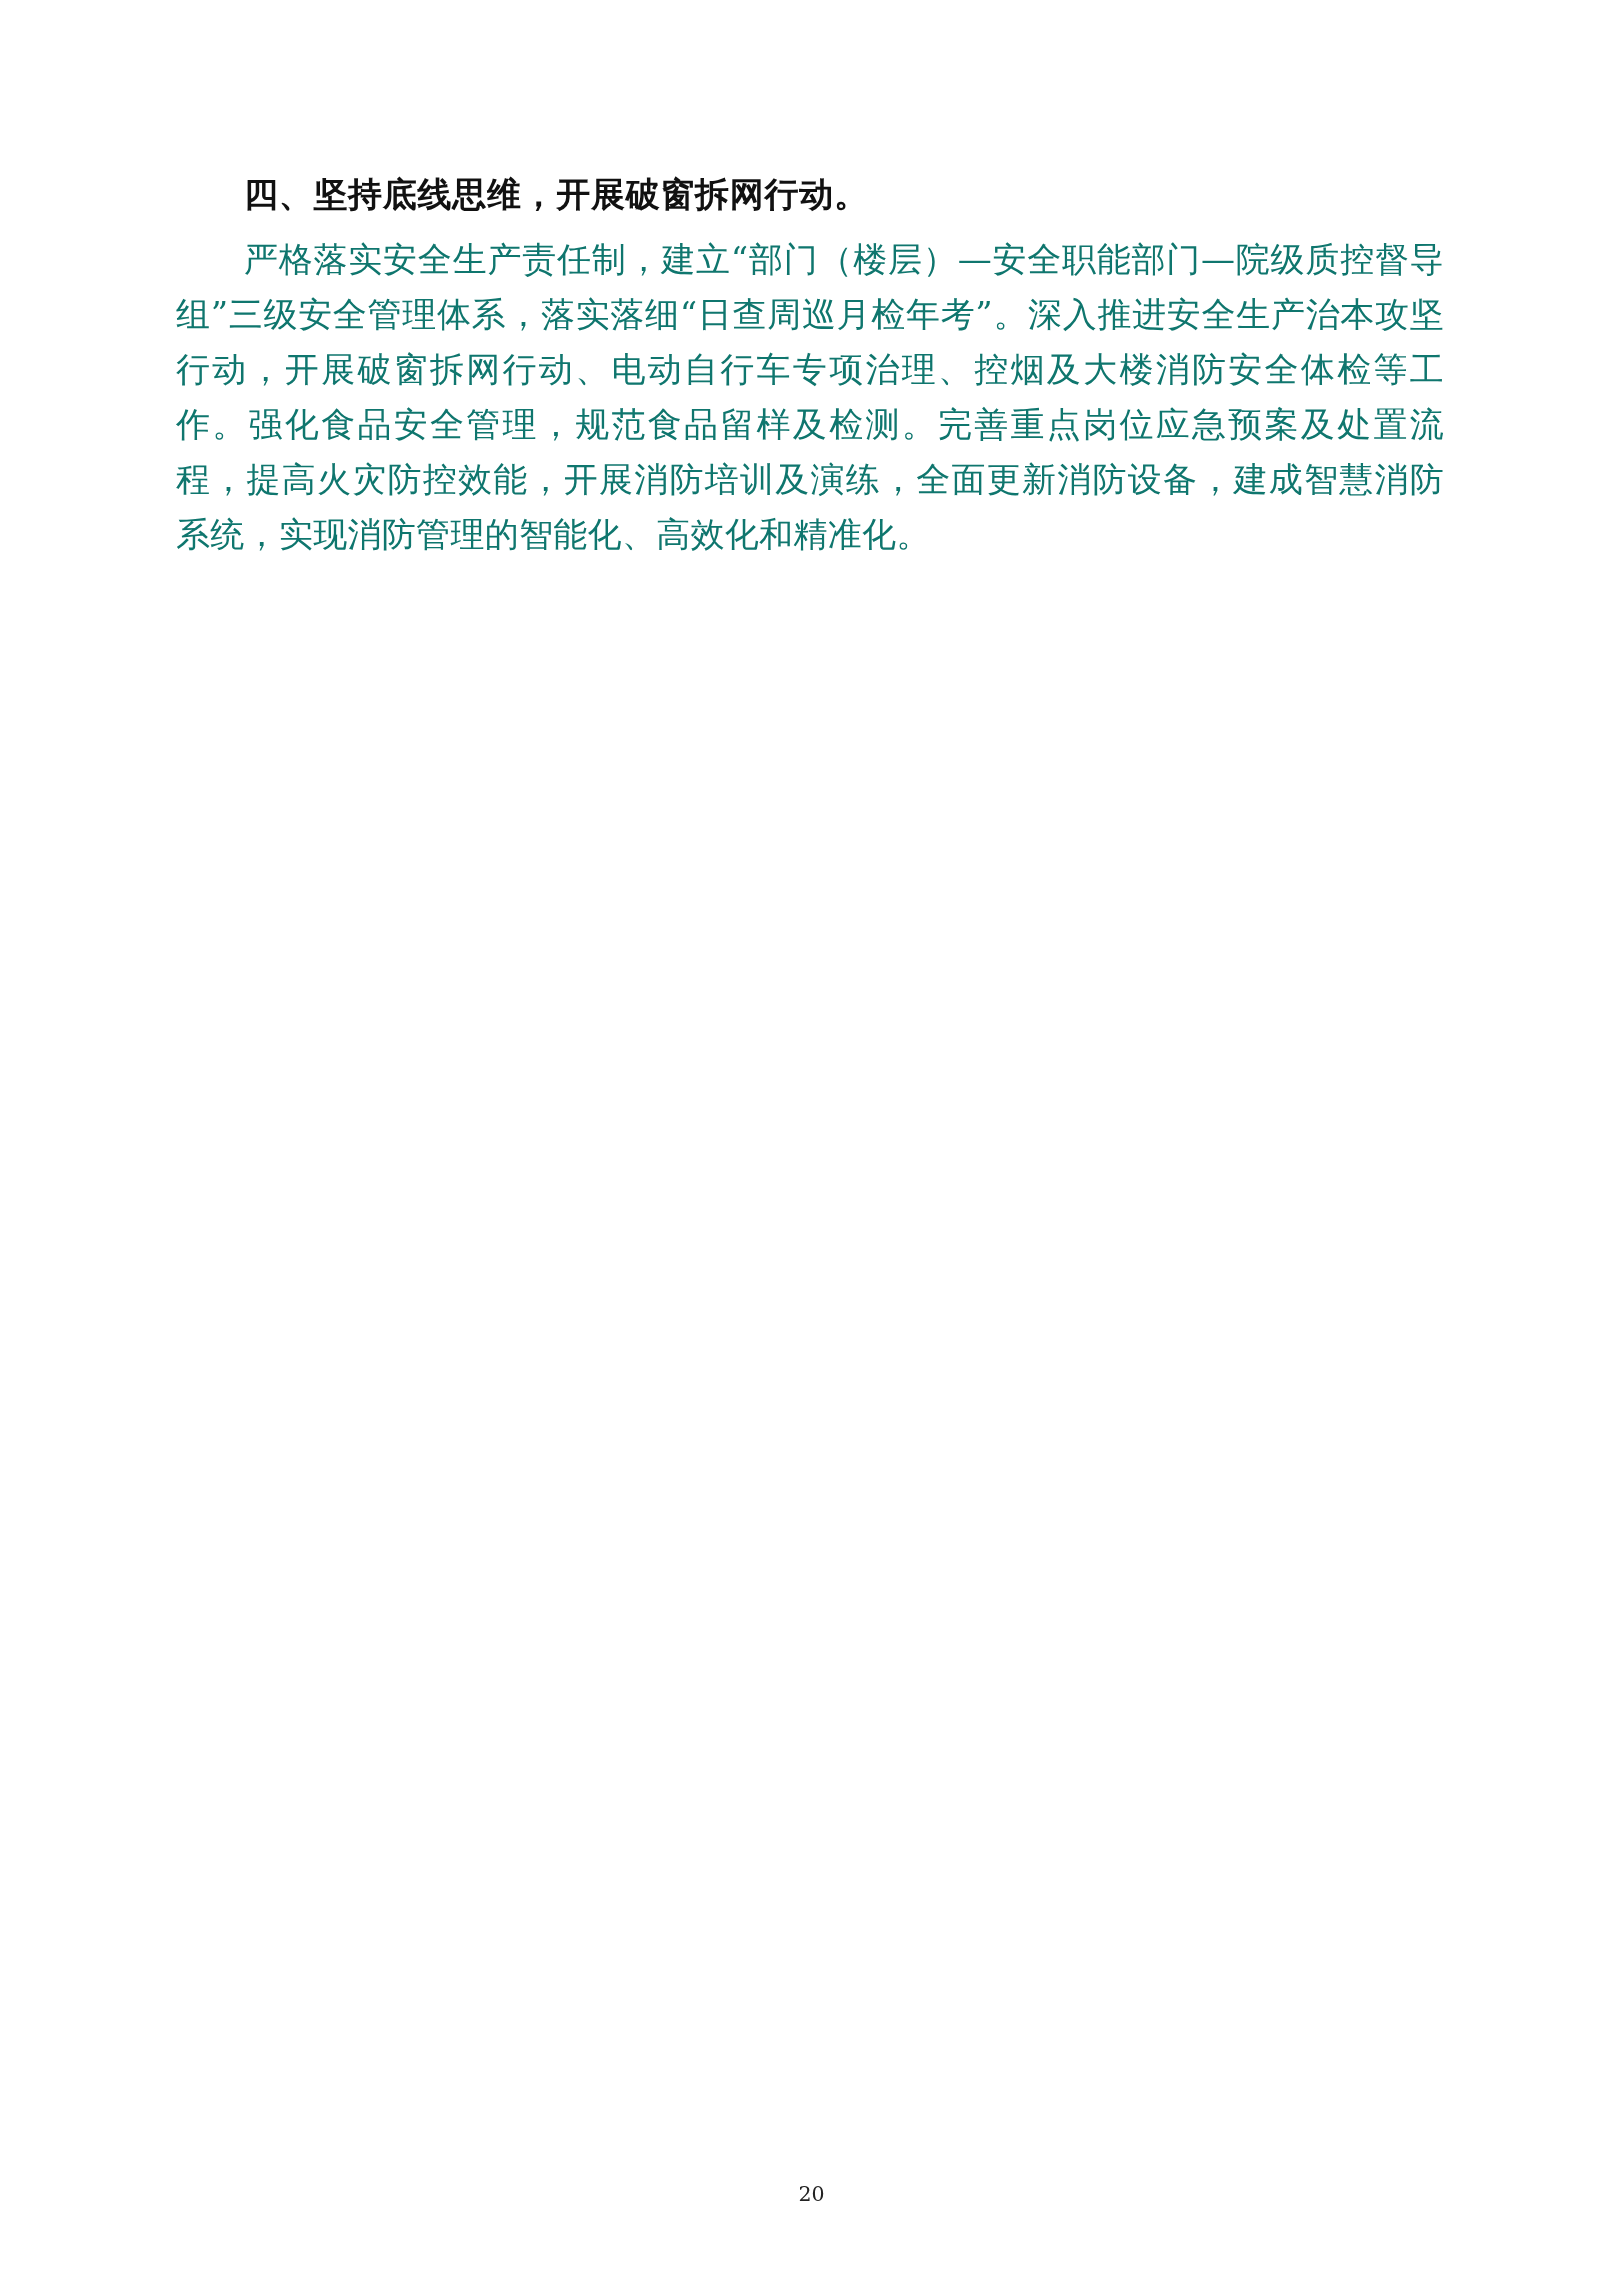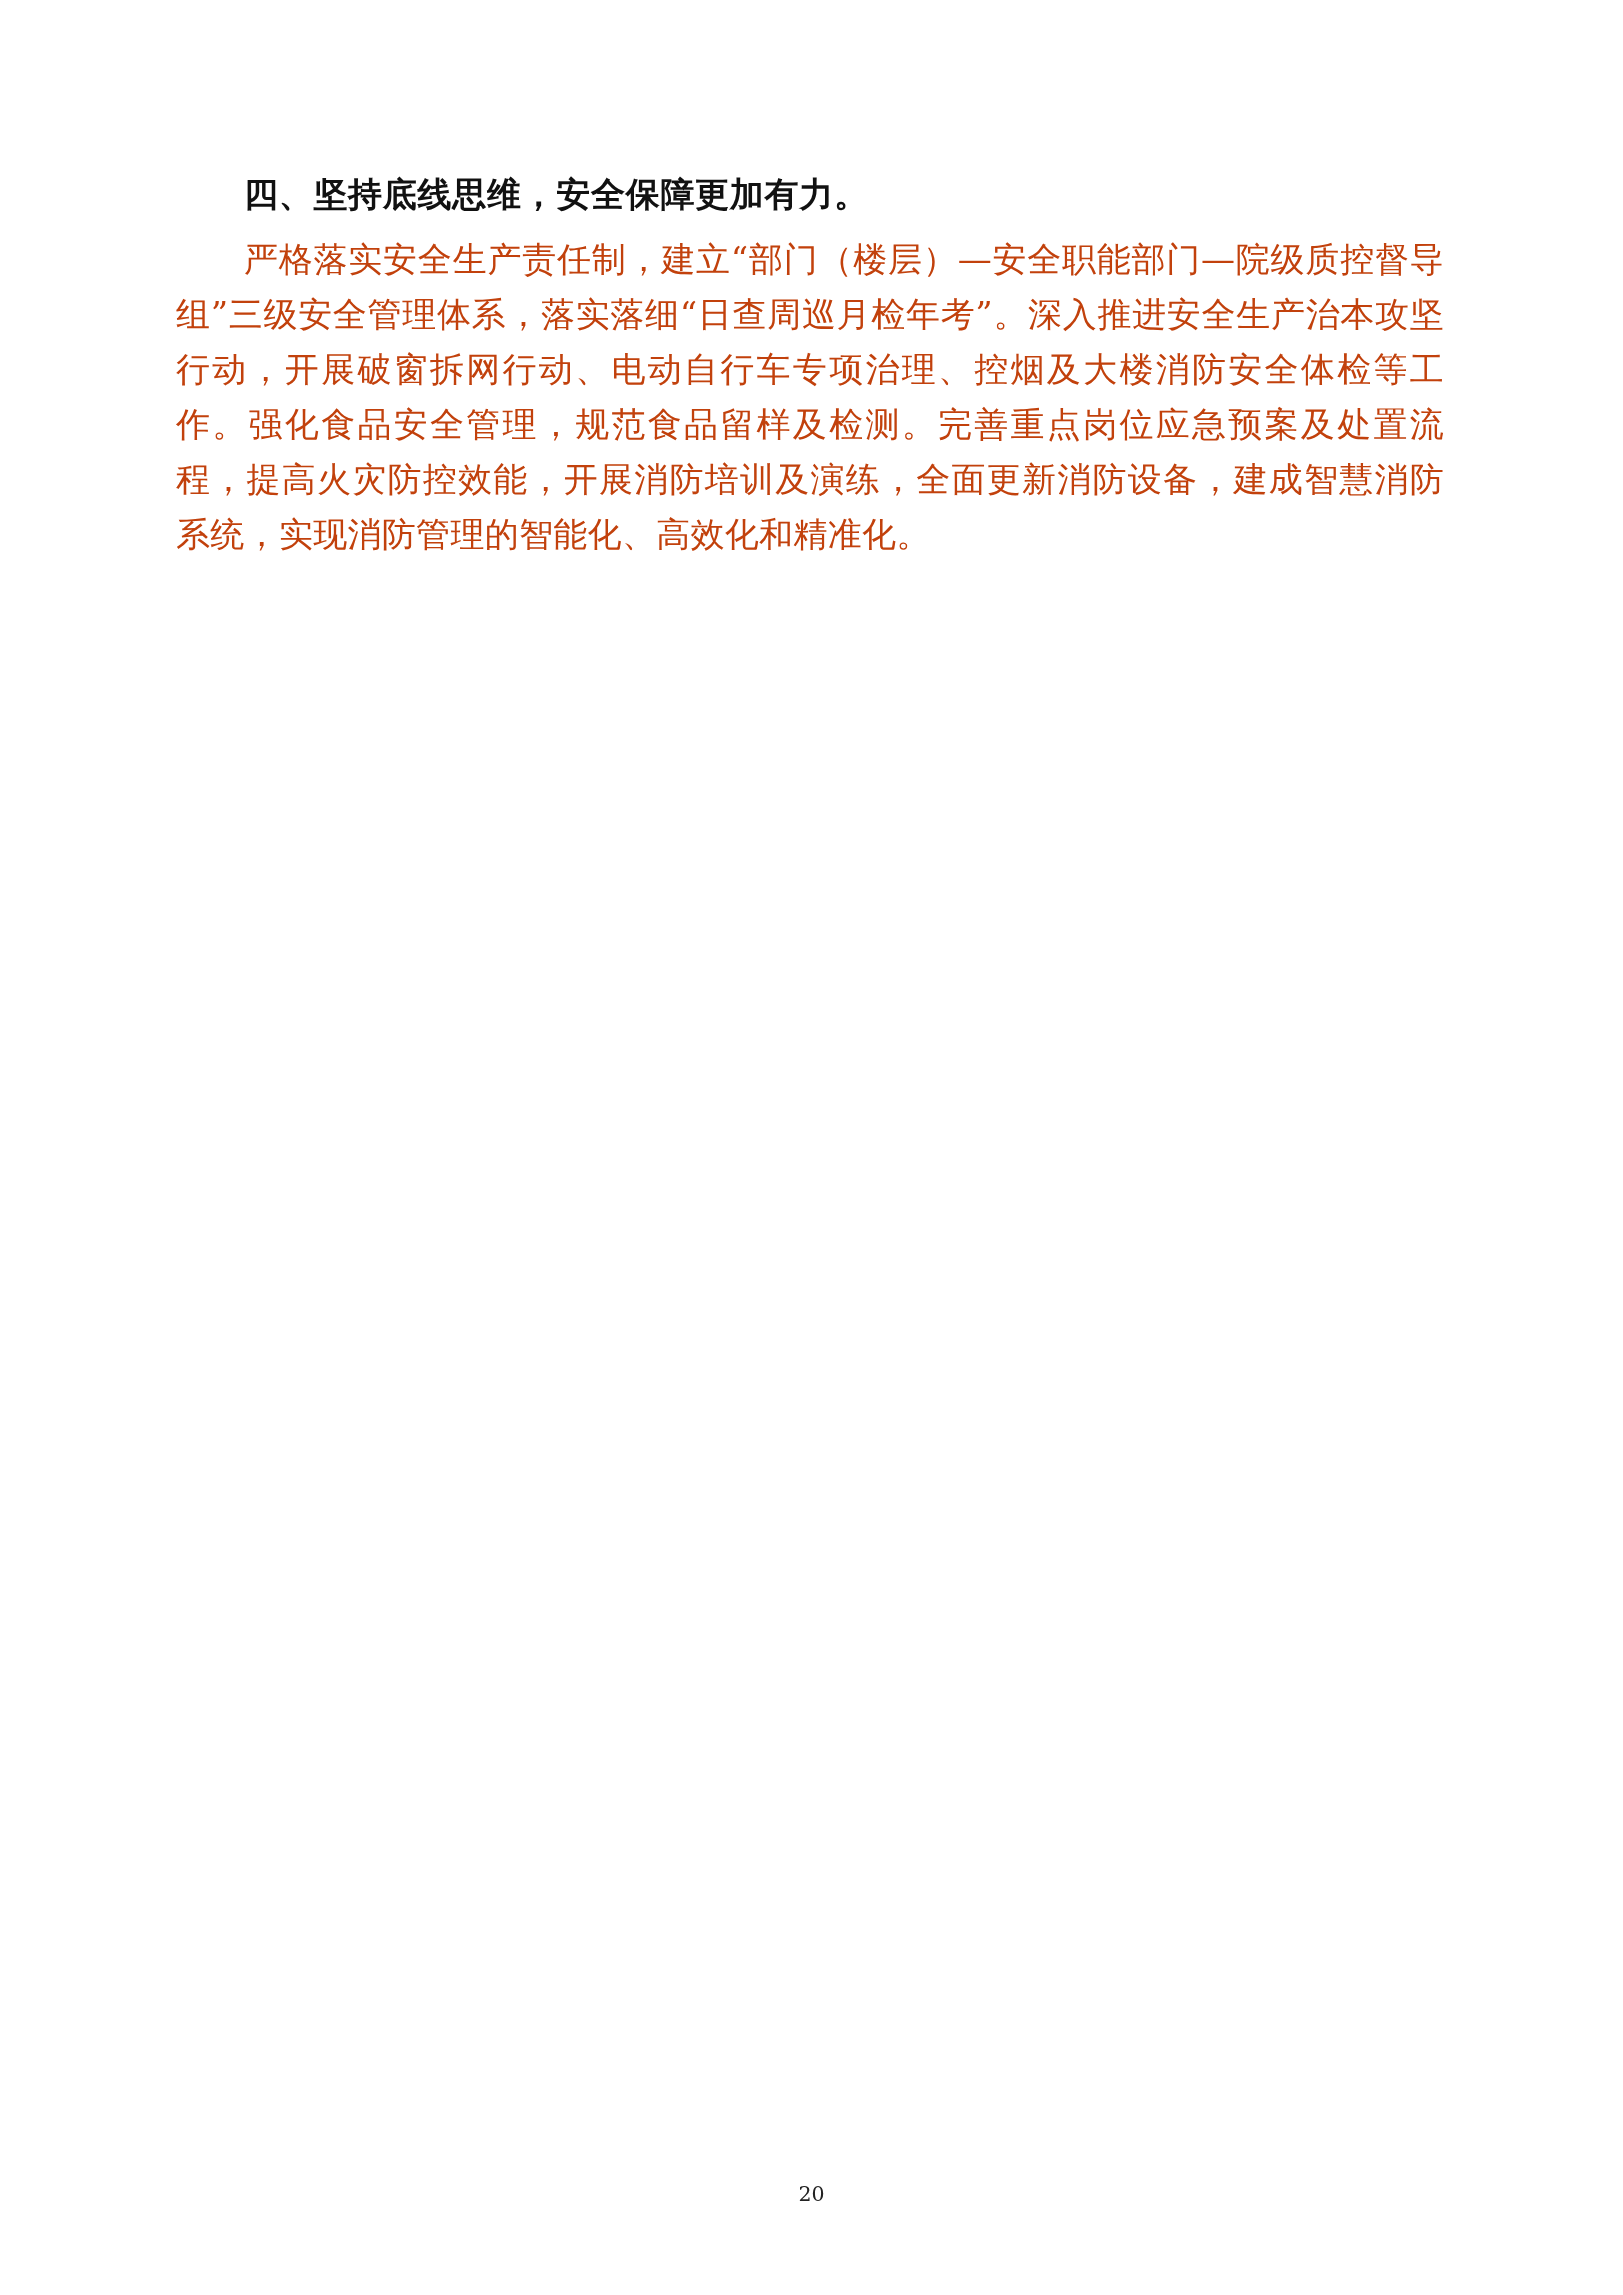--- a/index.html
+++ b/index.html
@@ -34,36 +34,36 @@
     color: #111111;
   }
   .body-paragraph {
     font-size: 34px;
     line-height: 1.62;
     letter-spacing: 0.3px;
     text-indent: 68px;
     text-align: justify;
     text-justify: inter-ideograph;
     margin: 0;
-    color: #c2410c;
+    color: #0f766e;
   }
   .page-number {
     position: absolute;
     left: 0;
     right: 0;
     top: 2182px;
     text-align: center;
     font-size: 20.5px;
     font-family: "DejaVu Serif", "Liberation Serif", serif;
     color: #222222;
   }
 </style>
 </head>
 <body>
 
 <div class="page">
   <div class="content">
-    <h2 class="section-heading">四、坚持底线思维，安全保障更加有力。</h2>
+    <h2 class="section-heading">四、坚持底线思维，开展破窗拆网行动。</h2>
     <p class="body-paragraph">严格落实安全生产责任制，建立“部门（楼层）—安全职能部门—院级质控督导组”三级安全管理体系，落实落细“日查周巡月检年考”。深入推进安全生产治本攻坚行动，开展破窗拆网行动、电动自行车专项治理、控烟及大楼消防安全体检等工作。强化食品安全管理，规范食品留样及检测。完善重点岗位应急预案及处置流程，提高火灾防控效能，开展消防培训及演练，全面更新消防设备，建成智慧消防系统，实现消防管理的智能化、高效化和精准化。</p>
   </div>
   <div class="page-number">20</div>
 </div>
 
 
 </body></html>

